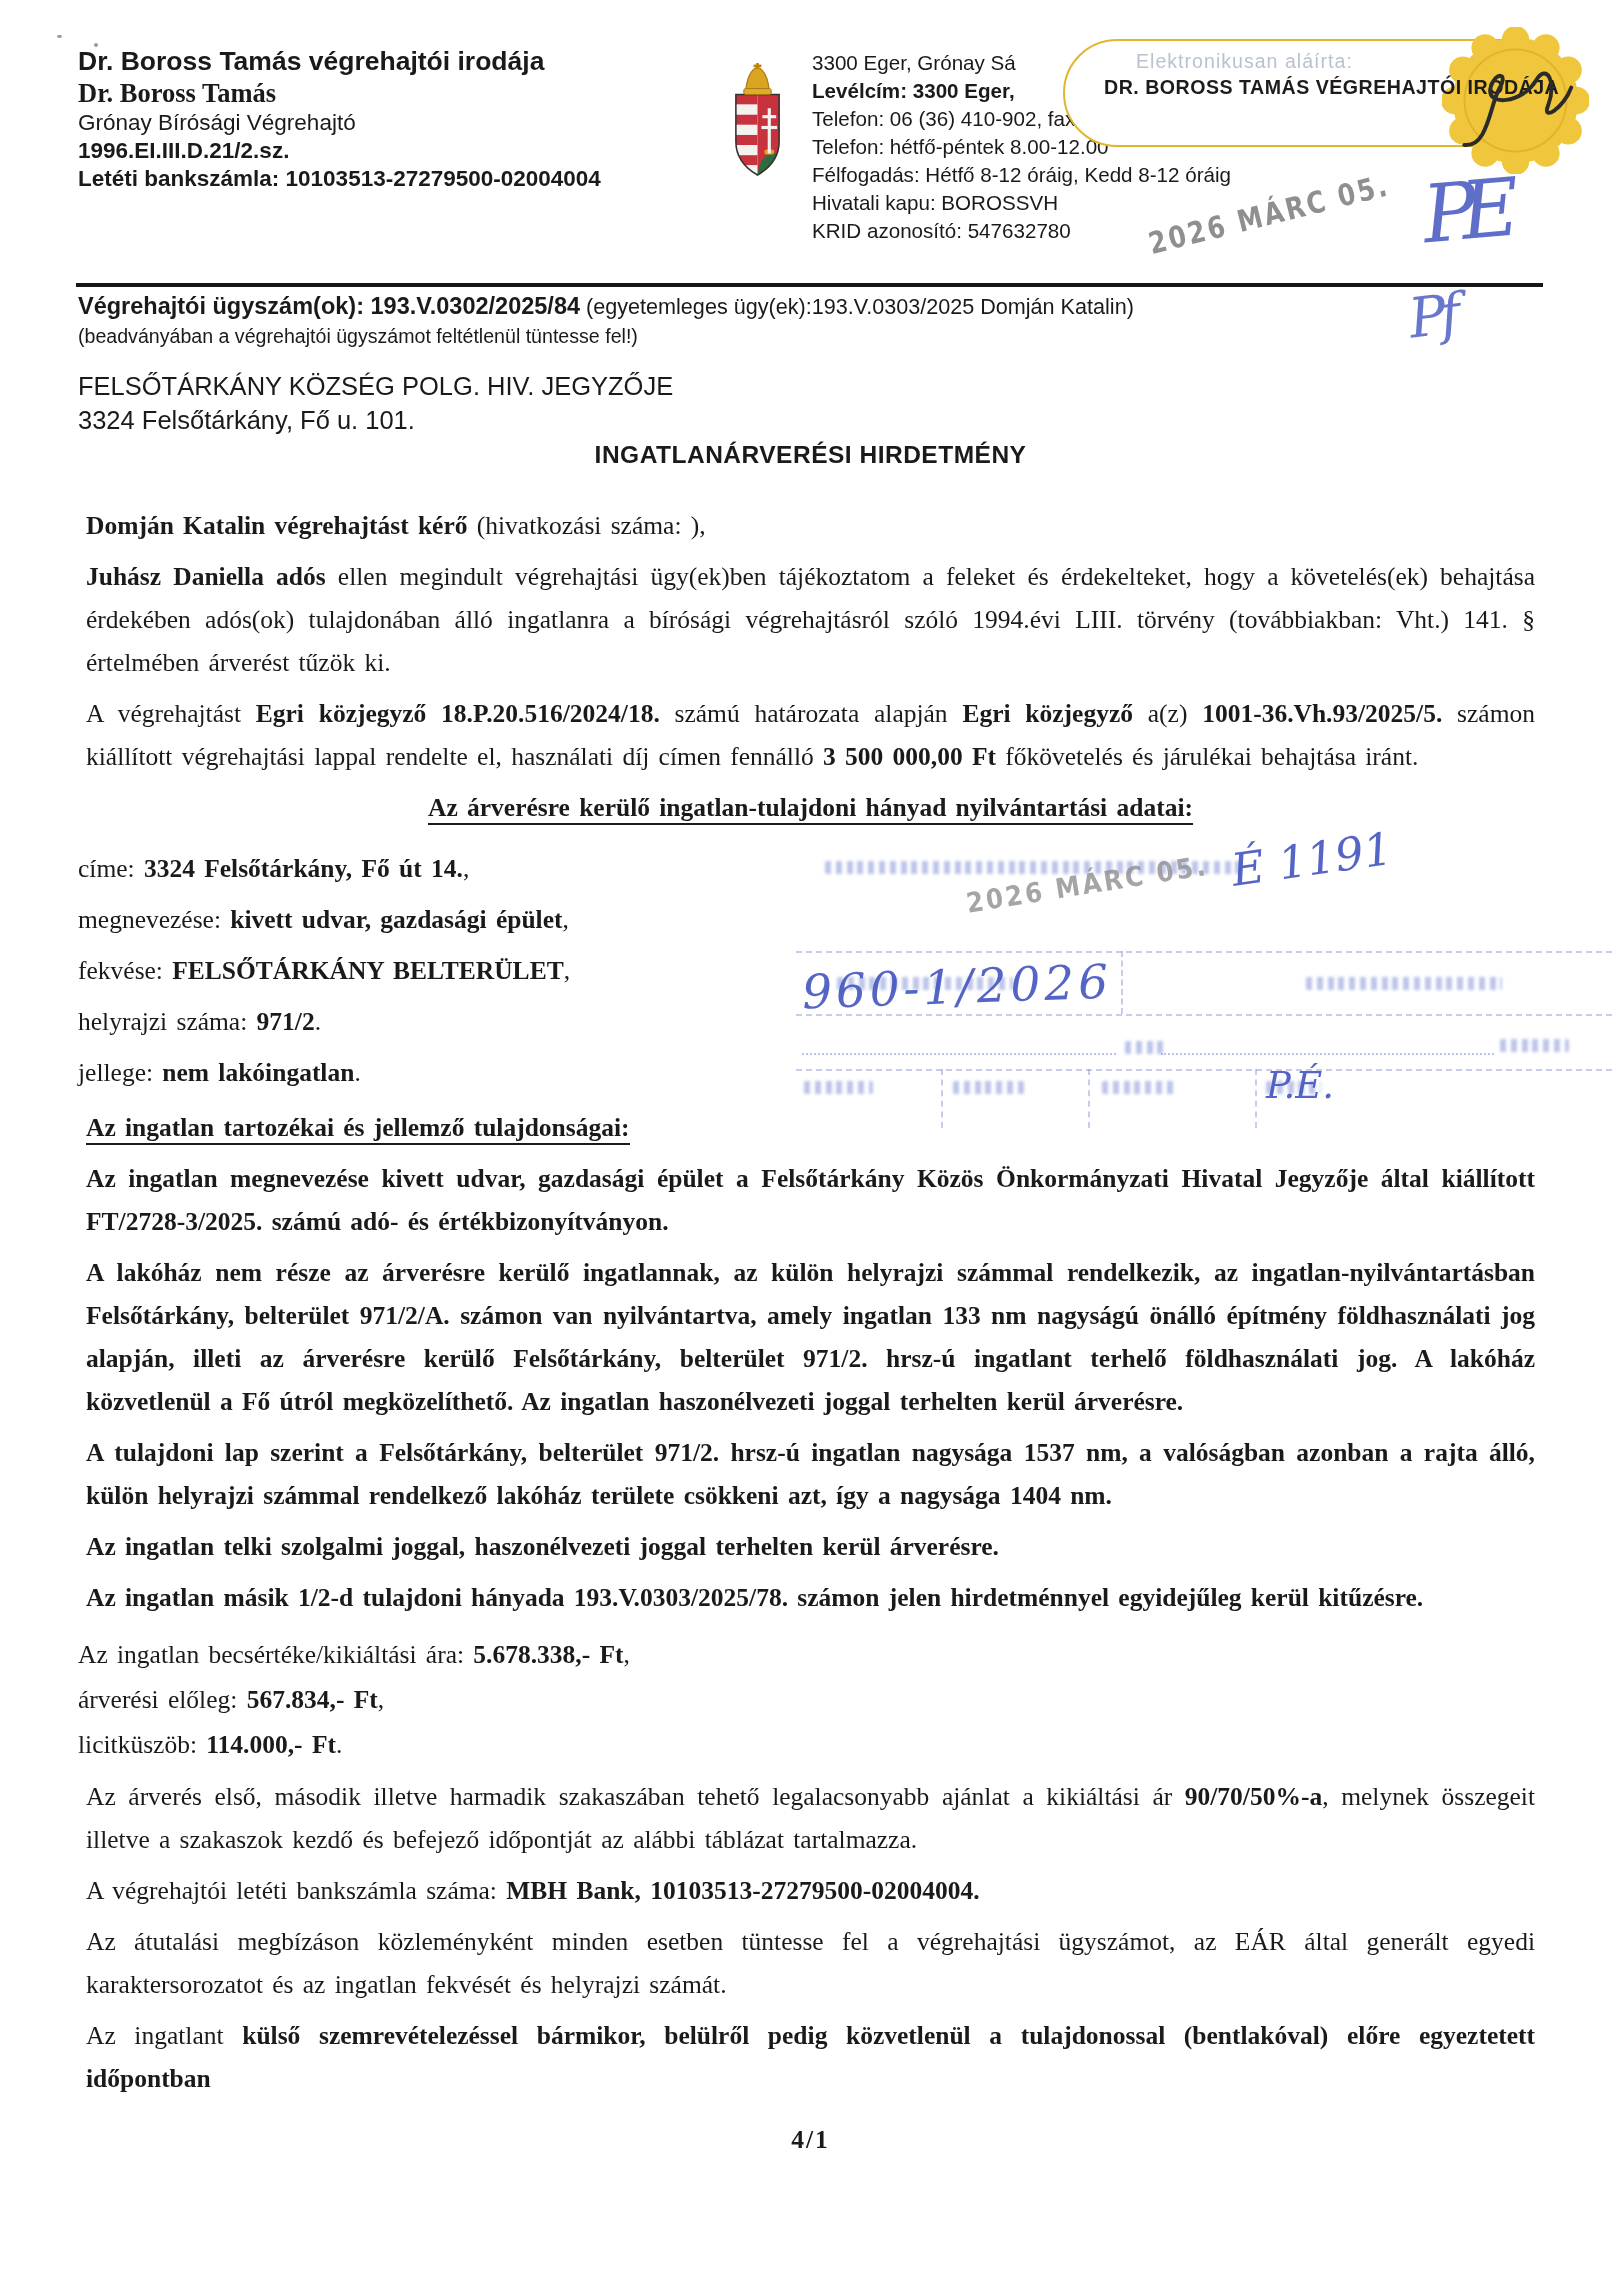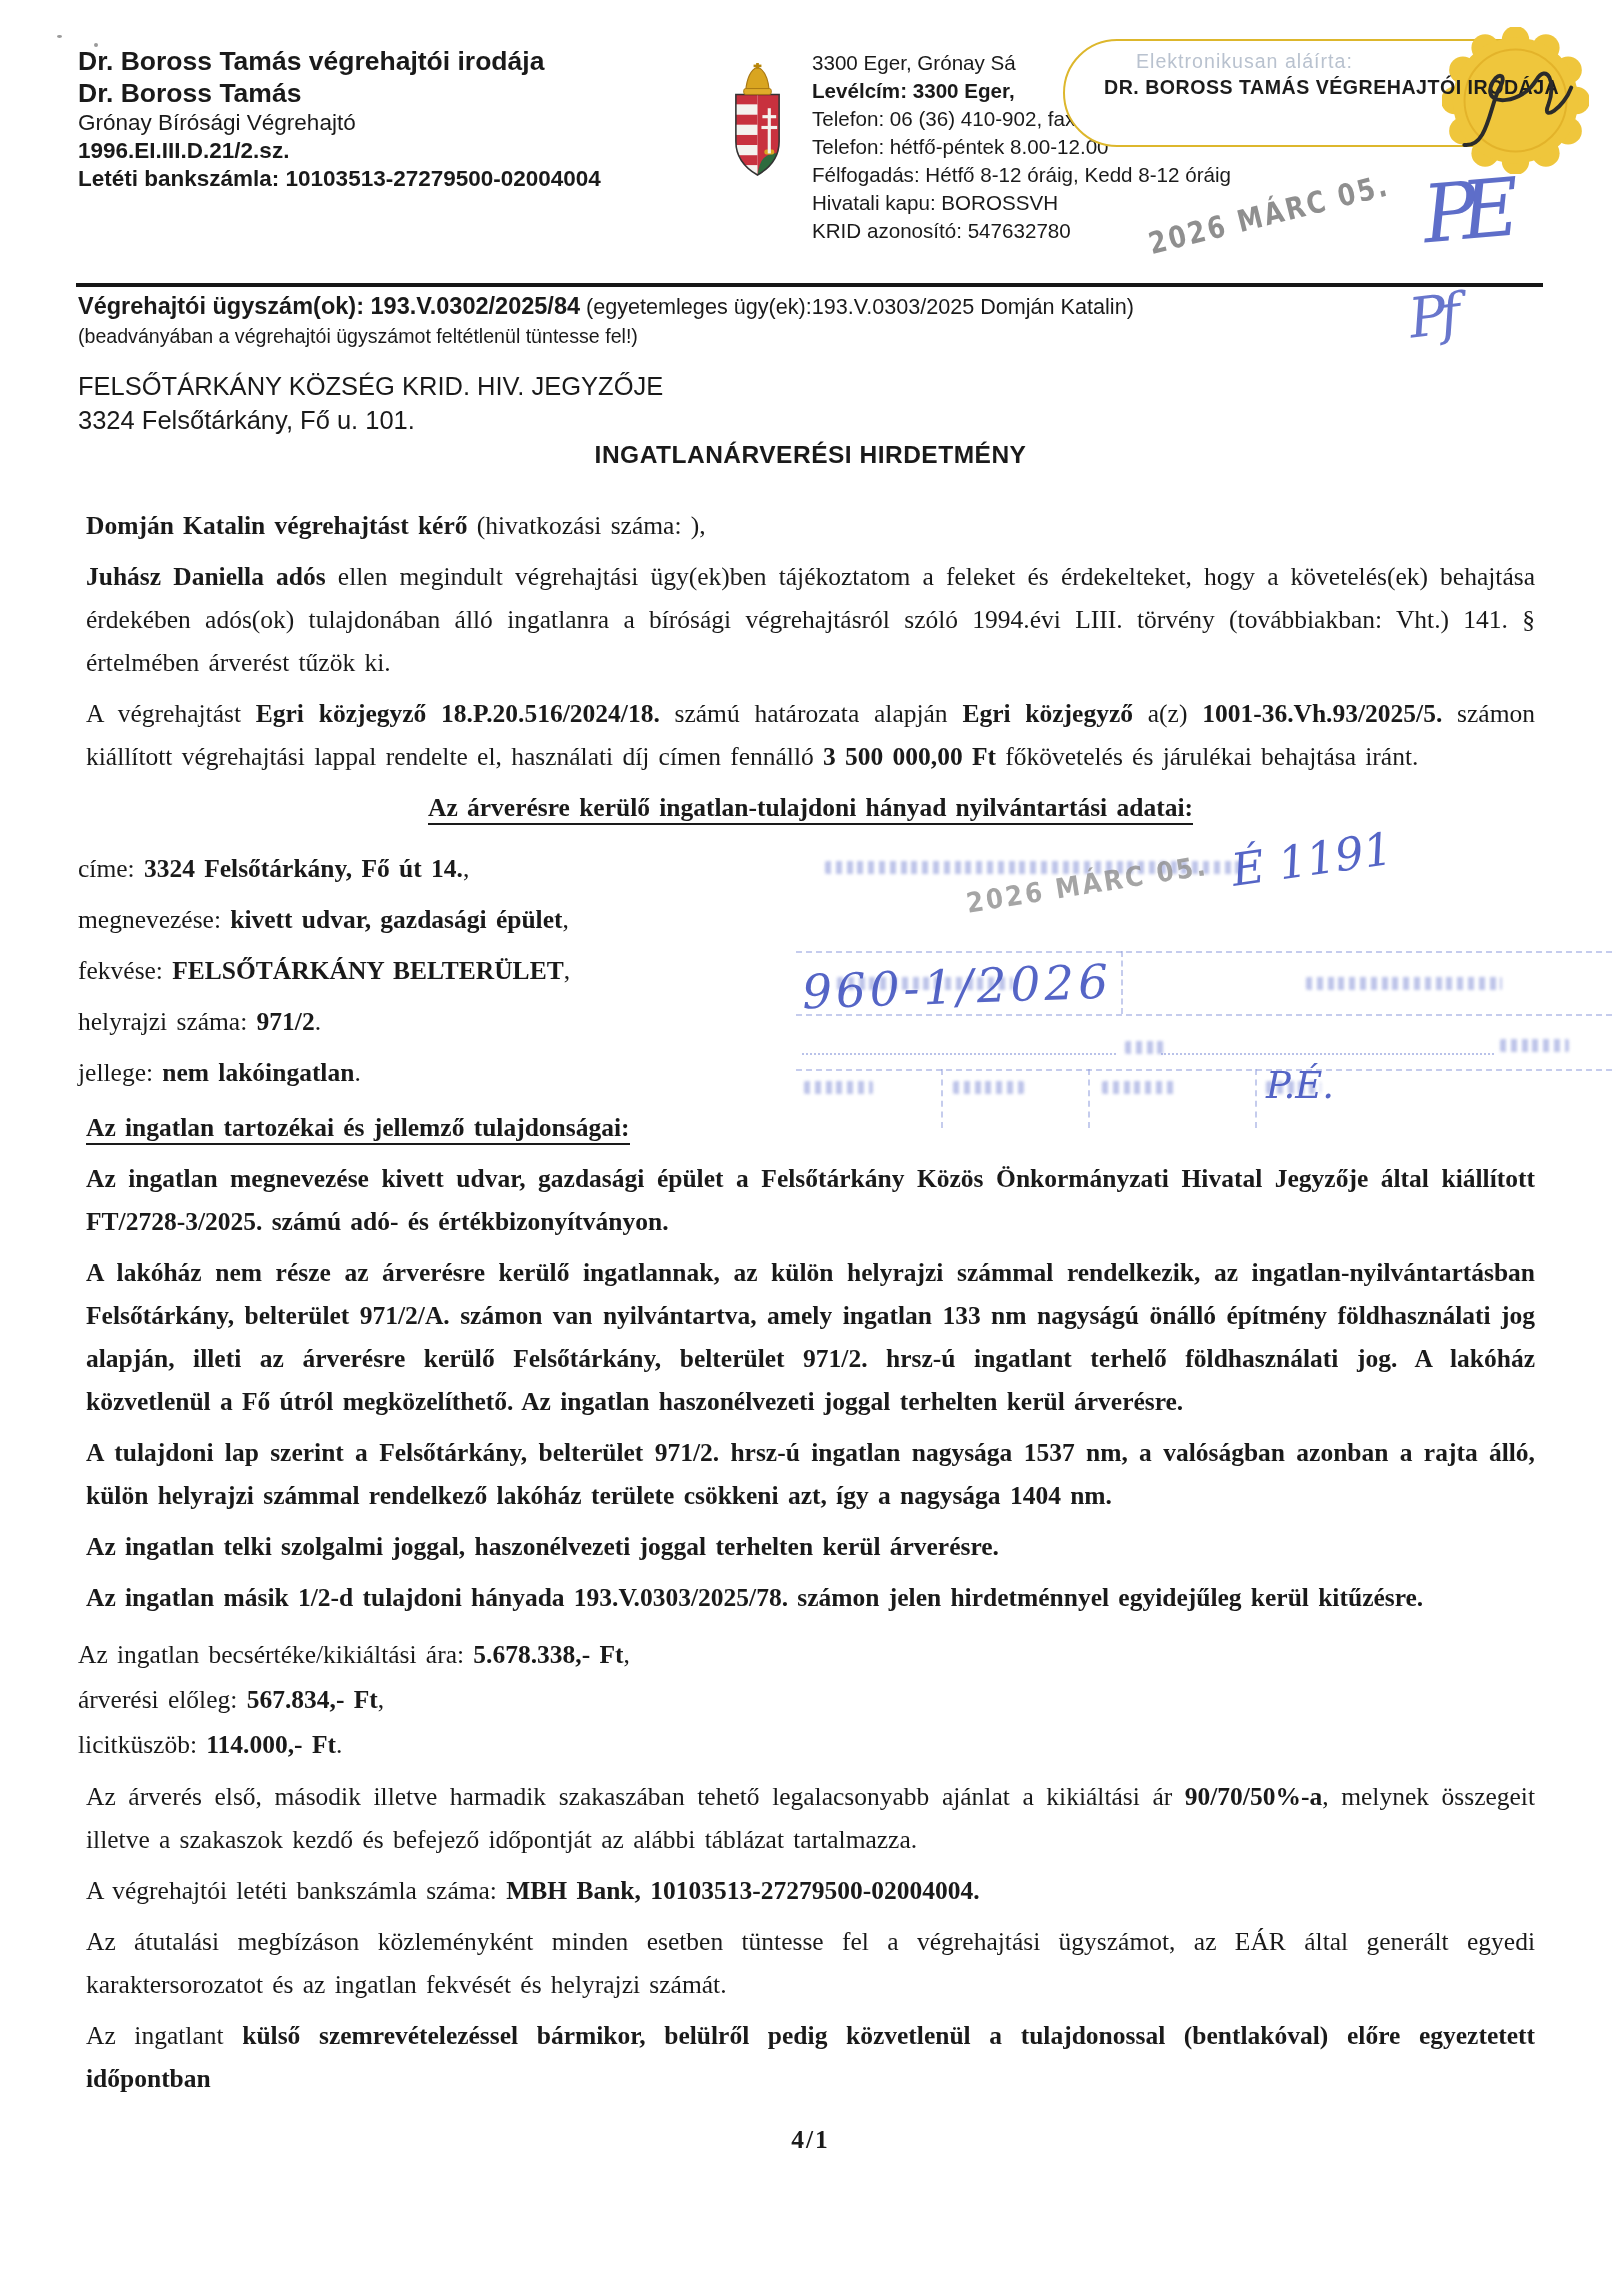--- a/index.html
+++ b/index.html
@@ -2,21 +2,21 @@
 <html><head>
 <meta charset="utf-8">
 <style>
   html,body{margin:0;padding:0;background:#ffffff;}
   .page{position:relative;width:1620px;height:2292px;background:#fff;overflow:hidden;
         font-family:"Liberation Serif",serif;color:#1a1a1a;}
   .b{font-weight:bold;}
   
   .hdr-left{position:absolute;left:78px;top:45px;font-family:"Liberation Sans",sans-serif;}
   .hdr-left .l1{font-size:26.5px;font-weight:bold;line-height:32px;}
-  .hdr-left .l2{font-size:26.5px;font-weight:bold;line-height:32px;}
+  .hdr-left .l2{font-size:26.5px;font-weight:bold;line-height:32px;font-family:Liberation Serif, serif;}
   .hdr-left .l3{font-size:22.5px;line-height:28px;}
   .hdr-left .l4{font-size:22.5px;font-weight:bold;line-height:28px;}
   .hdr-left .l5{font-size:22.5px;font-weight:bold;line-height:28px;}
   .arms{position:absolute;left:729px;top:63px;width:57px;height:116px;}
   .hdr-right{position:absolute;left:812px;top:49px;font-family:"Liberation Sans",sans-serif;
              font-size:20.6px;line-height:28px;white-space:nowrap;}
   
   .esign{position:absolute;left:1063px;top:39px;width:498px;height:104px;background:#fff;
          border:2.9px solid #ddb72c;border-radius:55px;z-index:5;}
   .esign .faint{position:absolute;left:71px;top:8.8px;font-family:"Liberation Sans",sans-serif;
@@ -180,21 +180,21 @@
     <div class="rb-blur" style="left:470px;top:220px;width:55px;"></div>
   </div>
 
   <div class="rule"></div>
   <div class="case">
     <div><span class="main">Végrehajtói ügyszám(ok): 193.V.0302/2025/84</span><span class="rest"> (egyetemleges ügy(ek):193.V.0303/2025 Domján Katalin)</span></div>
     <div class="note">(beadványában a végrehajtói ügyszámot feltétlenül tüntesse fel!)</div>
   </div>
 
   <div class="addr">
-    <div>FELSŐTÁRKÁNY KÖZSÉG KRID. HIV. JEGYZŐJE</div>
+    <div>FELSŐTÁRKÁNY KÖZSÉG POLG. HIV. JEGYZŐJE</div>
     <div>3324 Felsőtárkány, Fő u. 101.</div>
   </div>
   <div class="doctitle">INGATLANÁRVERÉSI HIRDETMÉNY</div>
 
   <div class="body">
     <p><span class="b">Domján Katalin végrehajtást kérő </span><span>(hivatkozási száma: ),</span></p>
     <p class="mt2"><span class="b">Juhász Daniella adós </span><span>ellen megindult végrehajtási ügy(ek)ben tájékoztatom a feleket és érdekelteket, hogy a követelés(ek) behajtása érdekében adós(ok) tulajdonában álló ingatlanra a bírósági végrehajtásról szóló 1994.évi LIII. törvény (továbbiakban: Vht.) 141. § értelmében árverést tűzök ki.</span></p>
     <p class="mt2"><span>A végrehajtást </span><span class="b">Egri közjegyző 18.P.20.516/2024/18. </span><span>számú határozata alapján </span><span class="b">Egri közjegyző </span><span>a(z) </span><span class="b">1001-36.Vh.93/2025/5. </span><span>számon kiállított végrehajtási lappal rendelte el, használati díj címen fennálló </span><span class="b">3 500 000,00 Ft </span><span>főkövetelés és járulékai behajtása iránt.</span></p>
 
     <p class="h-center"><span>Az árverésre kerülő ingatlan-tulajdoni hányad nyilvántartási adatai:</span></p>

